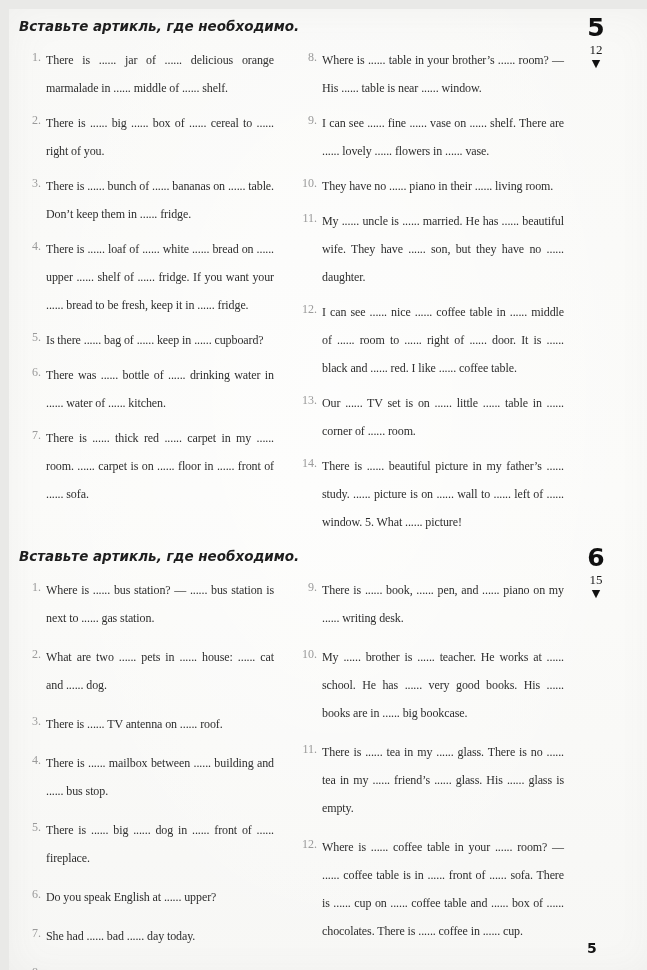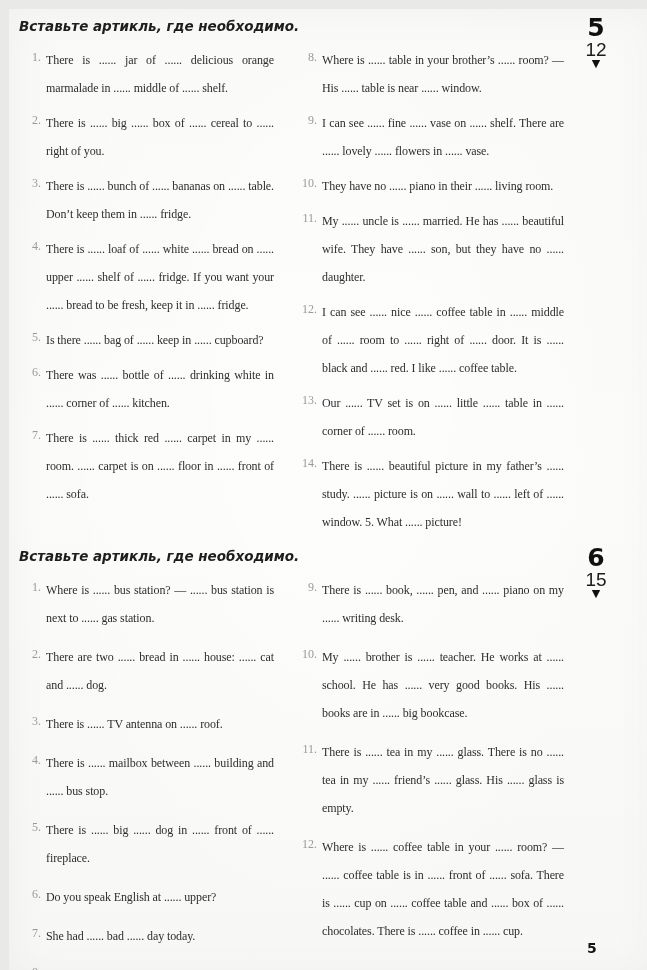--- a/index.html
+++ b/index.html
@@ -28,21 +28,21 @@
     color:#1e1e1e;
     padding-left:10px;
     margin:0 0 11px 0;
   }
   .badge {
     position:absolute; top:-3px; right:42px;
     width:36px; text-align:center;
     font-family:"DejaVu Sans", sans-serif;
   }
   .badge-num { font-weight:bold; font-size:25px; line-height:27px; color:#101010; }
-  .badge-sub { font-family:Liberation Sans, sans-serif; font-size:19px; line-height:15px; color:#1c1c1c; margin-top:1px; }
+  .badge-sub { font-family:Liberation Serif, serif; font-size:13px; line-height:15px; color:#1c1c1c; margin-top:1px; }
   .badge-arrow { font-size:11px; line-height:12px; color:#101010; margin-top:1px; }
   .columns { display:flex; padding-left:13px; }
   ol.col { list-style:none; margin:0; padding:0; width:252px; margin-right:24px; }
   ol.col.col-right { width:266px; margin-right:0; }
   .item { display:flex; margin-bottom:7px; }
   #ex6 .item { margin-bottom:11px; }
   .num {
     flex:none; width:19px; margin-right:5px;
     text-align:right;
     font-size:12px; line-height:21px;
@@ -99,21 +99,21 @@
             <span class="text">There is ...... loaf of ...... white ...... bread on ...... upper ...... shelf of ...... fridge. If you want your ...... bread to be fresh, keep it in ...... fridge.</span>
           </li>
 
           <li class="item">
             <span class="num">5.</span>
             <span class="text">Is there ...... bag of ...... keep in ...... cupboard?</span>
           </li>
 
           <li class="item">
             <span class="num">6.</span>
-            <span class="text">There was ...... bottle of ...... drink­ing white in ...... corner of ...... kitchen.</span>
+            <span class="text">There was ...... bottle of ...... drink­ing water in ...... water of ...... kitchen.</span>
           </li>
 
           <li class="item">
             <span class="num">7.</span>
             <span class="text">There is ...... thick red ...... carpet in my ...... room. ...... carpet is on ...... floor in ...... front of ...... sofa.</span>
           </li>
         </ol>
       <ol class="col col-right">
 
           <li class="item">
@@ -164,21 +164,21 @@
     <div class="columns">
       <ol class="col">
 
           <li class="item">
             <span class="num">1.</span>
             <span class="text">Where is ...... bus station? — ...... bus station is next to ...... gas station.</span>
           </li>
 
           <li class="item">
             <span class="num">2.</span>
-            <span class="text">There are two ...... bread in ...... house: ...... cat and ...... dog.</span>
+            <span class="text">What are two ...... pets in ...... house: ...... cat and ...... dog.</span>
           </li>
 
           <li class="item">
             <span class="num">3.</span>
             <span class="text">There is ...... TV antenna on ...... roof.</span>
           </li>
 
           <li class="item">
             <span class="num">4.</span>
             <span class="text">There is ...... mailbox between ...... building and ...... bus stop.</span>

